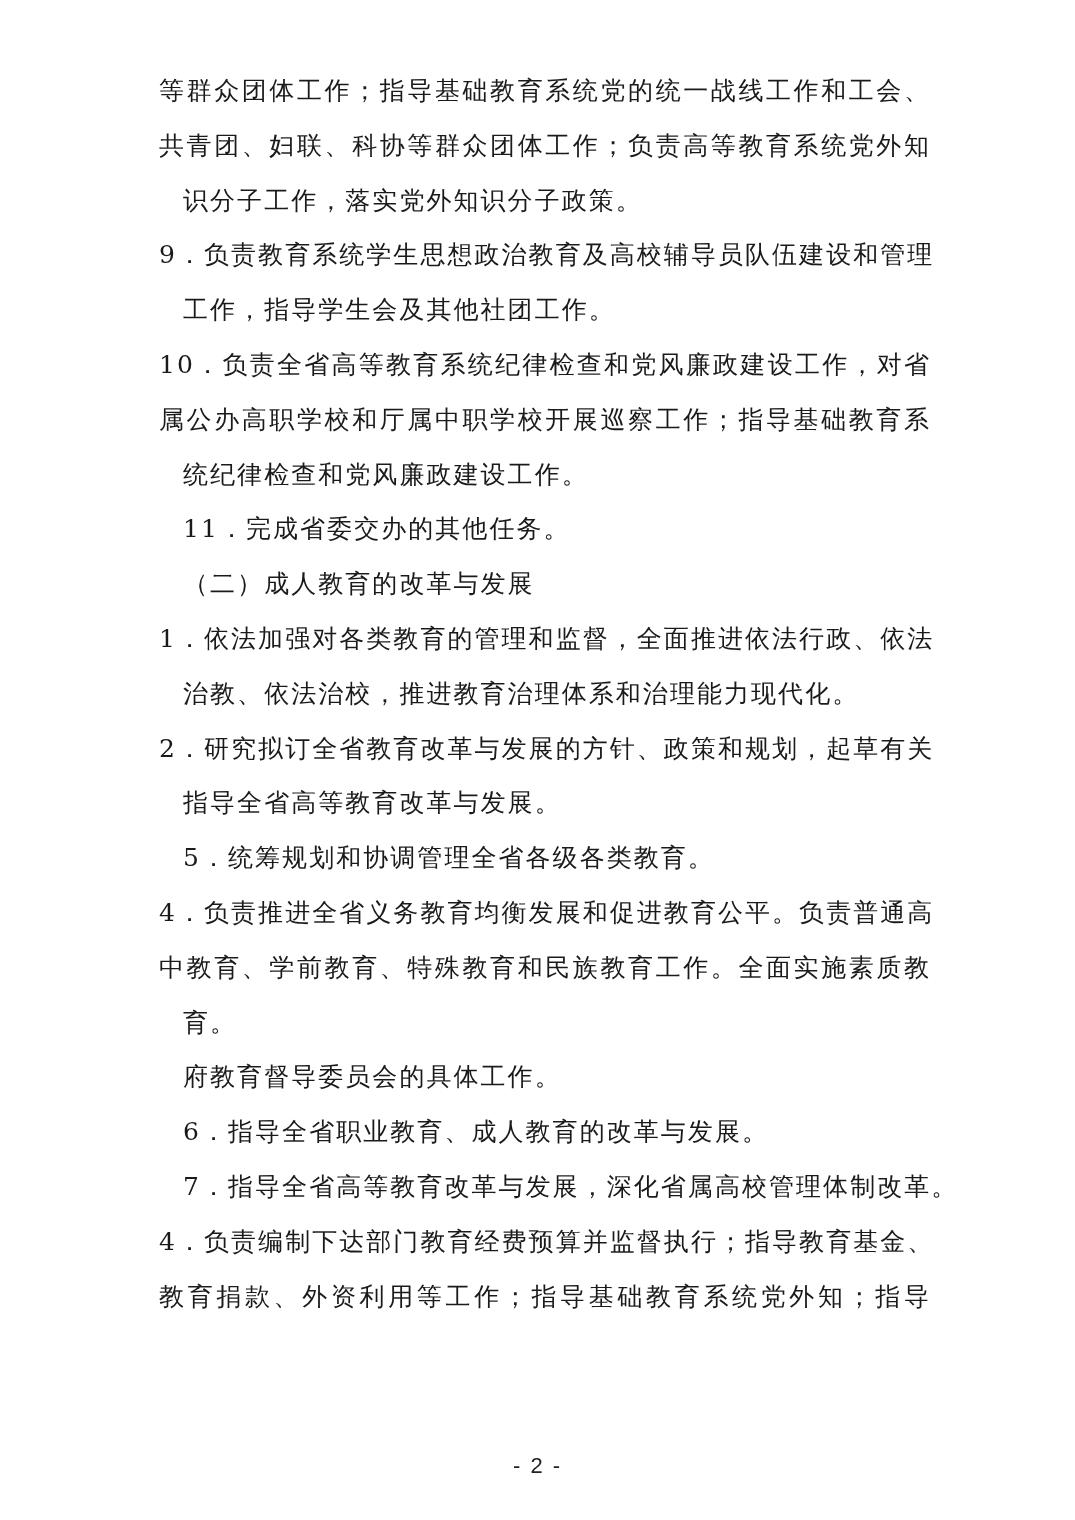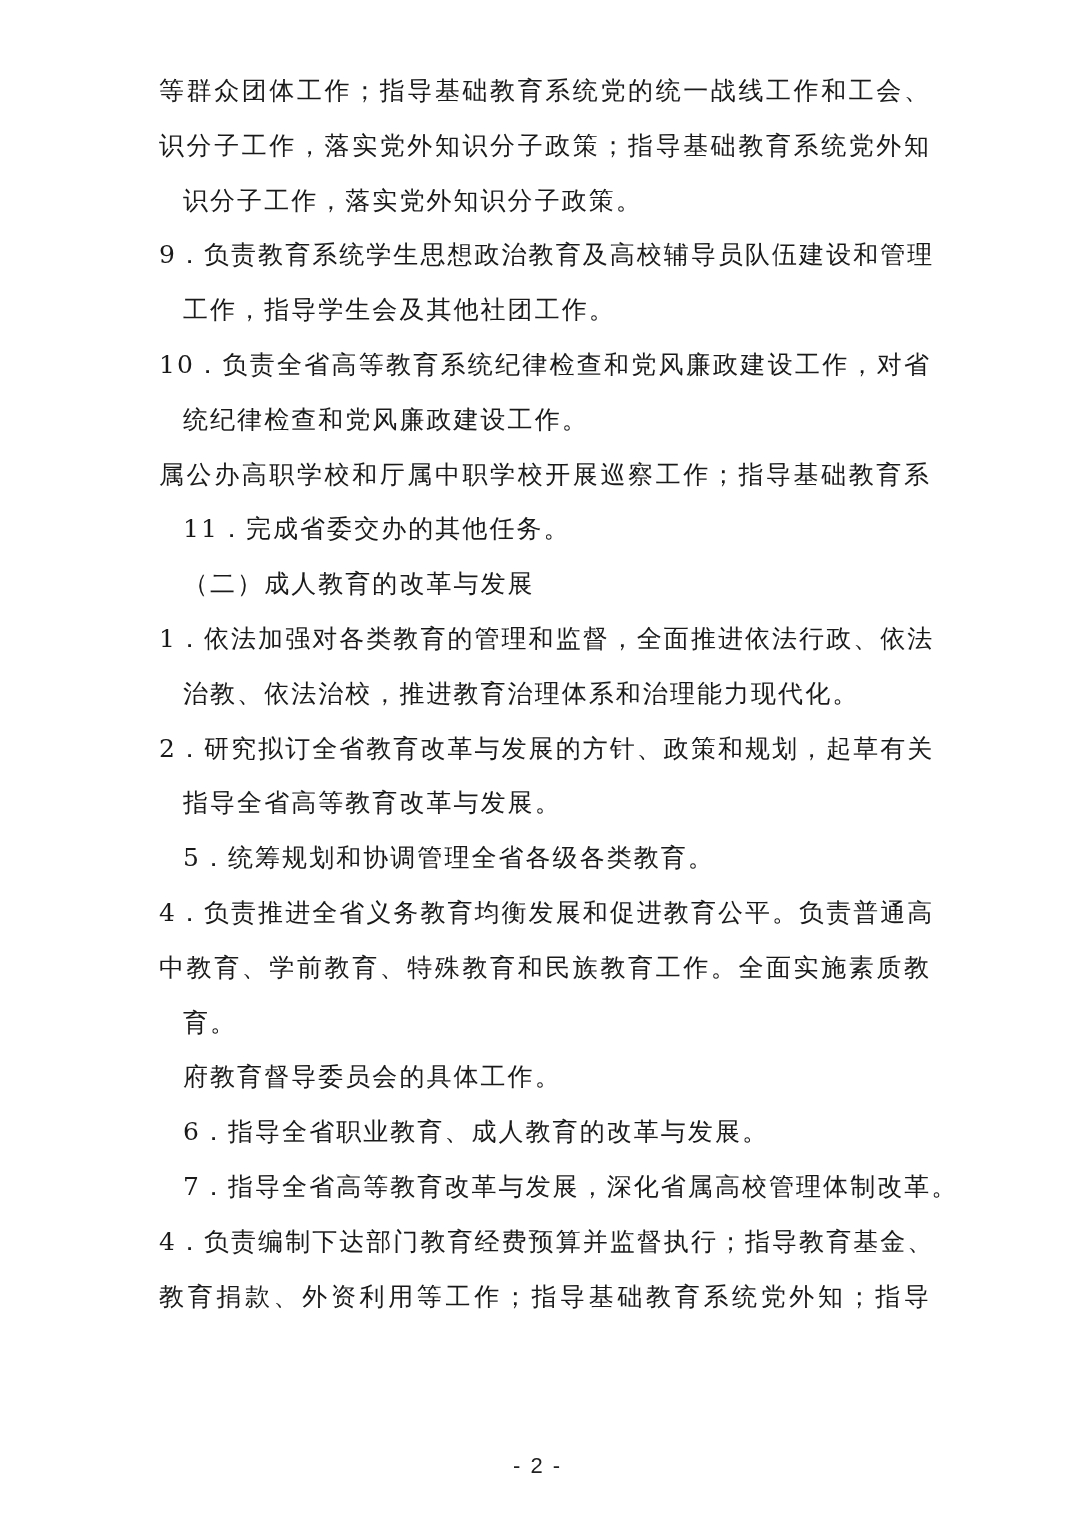--- a/index.html
+++ b/index.html
@@ -52,27 +52,27 @@
       color: #222;
       letter-spacing: 2px;
     }
   </style>
 </head>
 <body>
 
 <div class="page">
   <div class="body-text" id="body-text">
       <div class="line">等群众团体工作；指导基础教育系统党的统一战线工作和工会、</div>
-      <div class="line">识分子工作，落实党外知识分子政策；指导基础教育系统党外知</div>
+      <div class="line">共青团、妇联、科协等群众团体工作；负责高等教育系统党外知</div>
       <div class="line last">识分子工作，落实党外知识分子政策。</div>
       <div class="line">9．负责教育系统学生思想政治教育及高校辅导员队伍建设和管理</div>
       <div class="line last">工作，指导学生会及其他社团工作。</div>
       <div class="line">10．负责全省高等教育系统纪律检查和党风廉政建设工作，对省</div>
+      <div class="line">属公办高职学校和厅属中职学校开展巡察工作；指导基础教育系</div>
       <div class="line last">统纪律检查和党风廉政建设工作。</div>
-      <div class="line">属公办高职学校和厅属中职学校开展巡察工作；指导基础教育系</div>
       <div class="line last">11．完成省委交办的其他任务。</div>
       <div class="line last">（二）成人教育的改革与发展</div>
       <div class="line">1．依法加强对各类教育的管理和监督，全面推进依法行政、依法</div>
       <div class="line last">治教、依法治校，推进教育治理体系和治理能力现代化。</div>
       <div class="line">2．研究拟订全省教育改革与发展的方针、政策和规划，起草有关</div>
       <div class="line last">指导全省高等教育改革与发展。</div>
       <div class="line last">5．统筹规划和协调管理全省各级各类教育。</div>
       <div class="line">4．负责推进全省义务教育均衡发展和促进教育公平。负责普通高</div>
       <div class="line">中教育、学前教育、特殊教育和民族教育工作。全面实施素质教</div>
       <div class="line last">育。</div>

